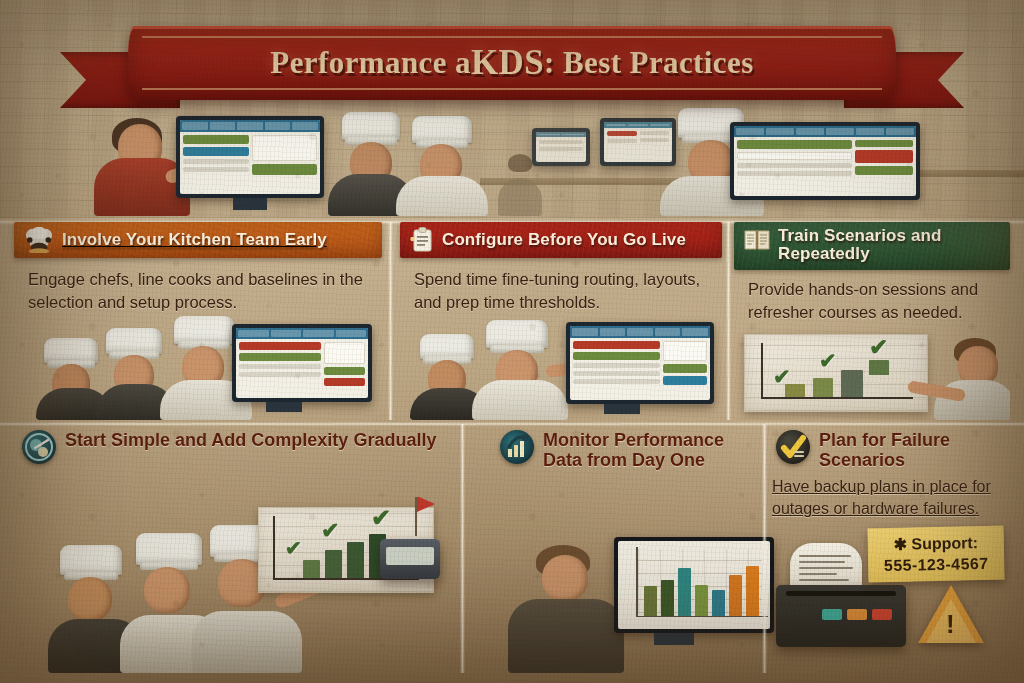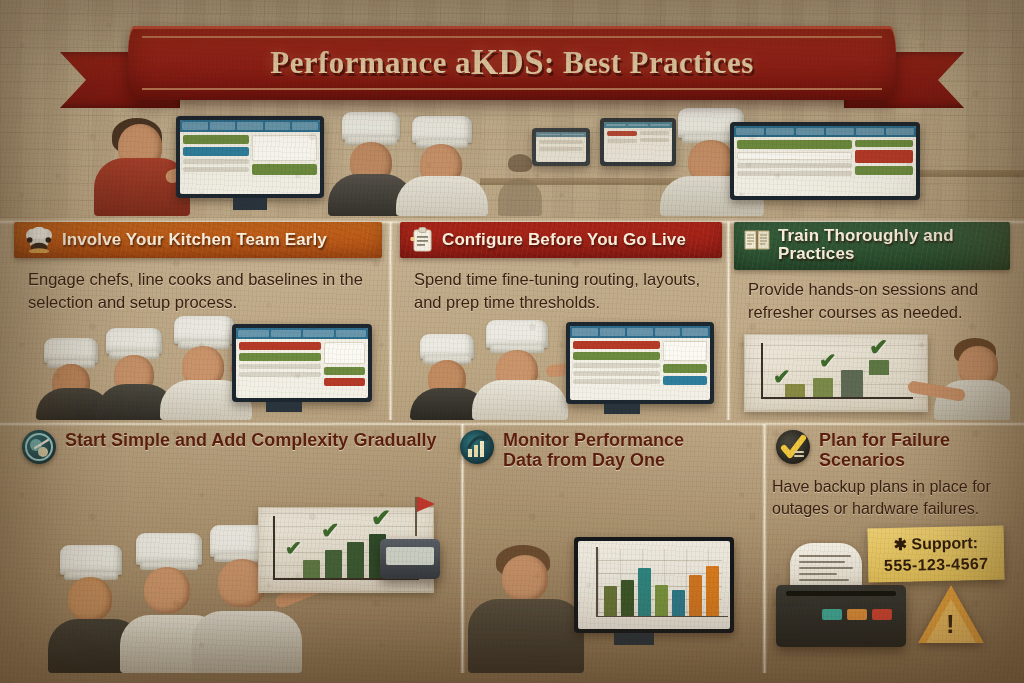--- a/index.html
+++ b/index.html
@@ -334,21 +334,21 @@
           <span class="strong">KDS</span>
           <span>: Best Practices</span>
       </div>
     </div>
   </div>
 
   <div class="hsep" style="top:220px;"></div>
   <div class="row row1">
 
     <div class="panel" style="left:14px;width:368px;">
-      <div class="hdr" style="background:linear-gradient(180deg,#cf6a1e,#a84a11);">
+      <div class="hdr" style="background:linear-gradient(180deg,#cf6a1e,#a84a11);text-decoration:underline;">
         <div class="hdr-grain"></div>
         <span class="ico ico-chefhat">
           <svg viewBox="0 0 32 28" width="30" height="26">
             <ellipse cx="9" cy="9" rx="7" ry="7" fill="#efeee6"></ellipse>
             <ellipse cx="23" cy="9" rx="7" ry="7" fill="#e7e5da"></ellipse>
             <ellipse cx="16" cy="7" rx="8" ry="7.5" fill="#f6f5ee"></ellipse>
             <rect x="6" y="13" width="20" height="7" rx="2" fill="#e2dfd2"></rect>
             <ellipse cx="16" cy="22" rx="9" ry="5" fill="#3a2a1c"></ellipse>
             <circle cx="6" cy="14" r="3" fill="#2c2018"></circle>
               <circle cx="26" cy="14" r="3" fill="#2c2018"></circle>
@@ -472,21 +472,21 @@
           <svg viewBox="0 0 26 23" width="26" height="23">
             <path d="M1 3h11v18H1z" fill="#f2ecd8" stroke="#b9a87e"></path>
             <path d="M14 3h11v18H14z" fill="#e8e0c8" stroke="#b9a87e"></path>
             <rect x="12" y="2" width="2" height="19" fill="#8f7b4d"></rect>
             <g stroke="#9a8c64" stroke-width="1.1">
               <path d="M3 7h7M3 10h7M3 13h7M3 16h5"></path>
               <path d="M16 7h7M16 10h7M16 13h7M16 16h5"></path>
             </g>
           </svg>
         </span>
-        <span class="hdr-txt" style="max-width:210px;">Train Thoroughly and Practices</span>
+        <span class="hdr-txt" style="max-width:210px;">Train Scenarios and Repeatedly</span>
       </div>
       <div class="body-txt" style="padding-top:8px;">Provide hands-on sessions and refresher courses as needed.</div>
 
       <div class="plate" style="height:92px;">
         <div class="board" style="left:10px;top:6px;width:184px;height:78px;">
           <div class="axis" style="left:16px;top:8px;width:2px;height:56px;"></div>
           <div class="axis" style="left:16px;bottom:12px;width:152px;height:2px;"></div>
           <div class="bar" style="left:40px;bottom:14px;width:20px;height:13px;background:#8a8b45;"></div>
           <div class="bar" style="left:68px;bottom:14px;width:20px;height:19px;background:#7c8c4a;"></div>
           <div class="bar" style="left:96px;bottom:14px;width:22px;height:27px;background:#5f6c55;"></div>
@@ -553,21 +553,21 @@
           <div class="flag" style="left:158px;top:-12px;"></div>
         </div>
         <div class="printer" style="left:366px;top:42px;width:60px;height:40px;background:linear-gradient(180deg,#5a6168,#363b41);">
           <div class="slot" style="background:#cfd6cb;top:8px;left:6px;right:6px;height:18px;"></div>
         </div>
       </div>
     </div>
 
     <div class="vsep" style="left:460px;"></div>
 
-    <div class="panel" style="left:452px;width:290px;">
+    <div class="panel" style="left:492px;width:290px;">
       <div class="t2-wrap">
         <span class="circ teal ico">
           <svg viewBox="0 0 34 34" width="34" height="34">
             <rect x="8" y="19" width="4" height="8" fill="#f0e4b6"></rect>
             <rect x="14" y="15" width="4" height="12" fill="#e8daa6"></rect>
             <rect x="20" y="11" width="4" height="16" fill="#f2e8c2"></rect>
             <path d="M9 17 C14 8, 20 6, 25 8" stroke="#1e3f46" stroke-width="3.2" fill="none" stroke-linecap="round"></path>
             <circle cx="25" cy="8" r="3" fill="#1e3f46"></circle>
           </svg>
         </span>
@@ -606,21 +606,21 @@
     <div class="panel" style="left:768px;right:12px;">
       <div class="t2-wrap">
         <span class="circ dark ico">
           <svg viewBox="0 0 34 34" width="34" height="34">
             <path d="M8 18 L14 25 L27 8" stroke="#f0c93f" stroke-width="6" fill="none" stroke-linecap="round" stroke-linejoin="round"></path>
             <path d="M19 22 h8 M19 26 h8" stroke="#d8cfae" stroke-width="2.2" stroke-linecap="round"></path>
           </svg>
         </span>
         <span class="t2" style="max-width:160px;">Plan for Failure Scenarios</span>
       </div>
-      <div class="body-txt" style="padding:6px 8px 0 4px;font-size:16px;">Have backup plans in place for outages or hardware failures.</div>
+      <div class="body-txt" style="padding:6px 8px 0 4px;font-size:16px;text-decoration:underline;">Have backup plans in place for outages or hardware failures.</div>
 
       <div class="plate" style="height:150px;">
         <div class="receipt" style="left:22px;top:20px;">
           <i style="top:12px;width:52px;"></i>
             <i style="top:18px;width:46px;"></i>
           <i style="top:24px;width:54px;"></i>
             <i style="top:30px;width:38px;"></i>
           <i style="top:36px;width:50px;"></i>
         </div>
         <div class="printer" style="left:8px;top:62px;">

